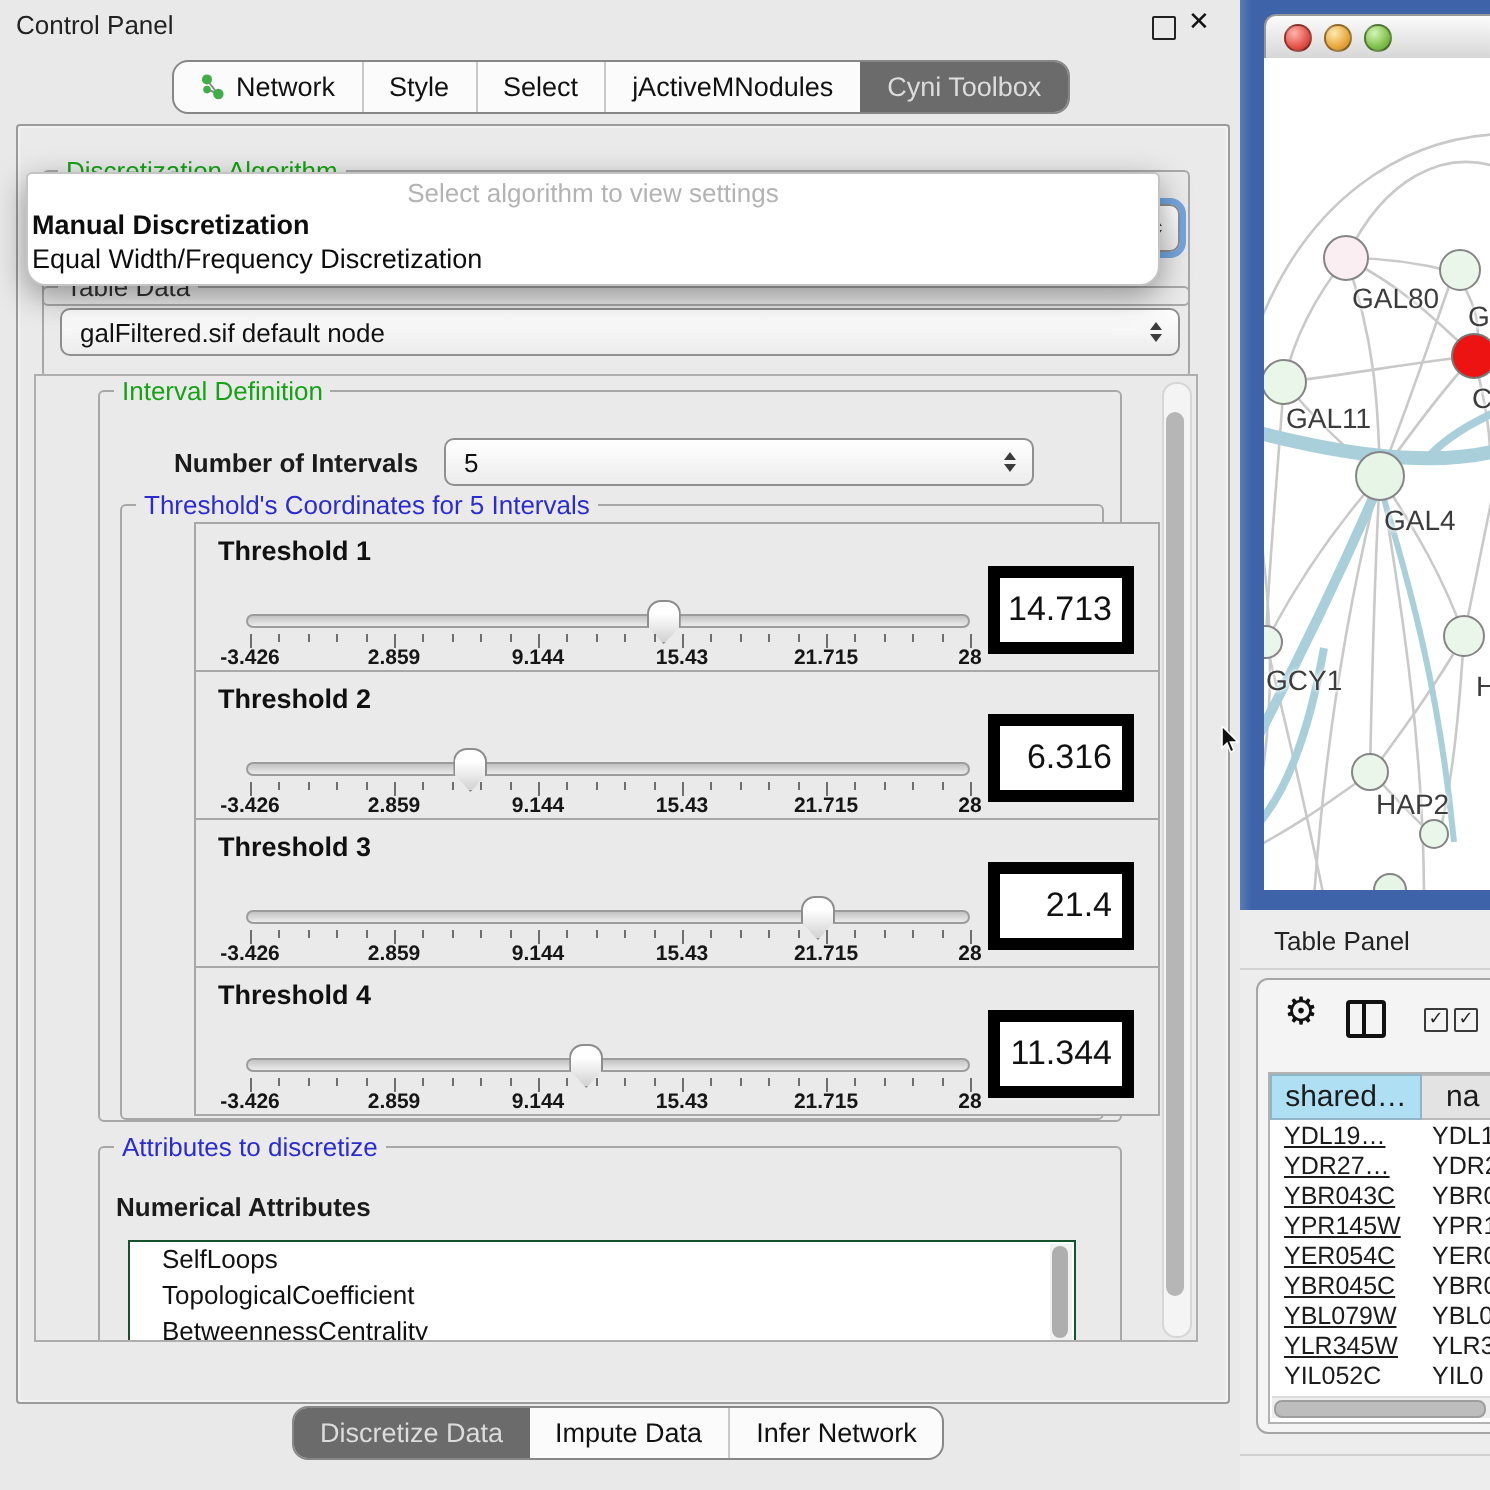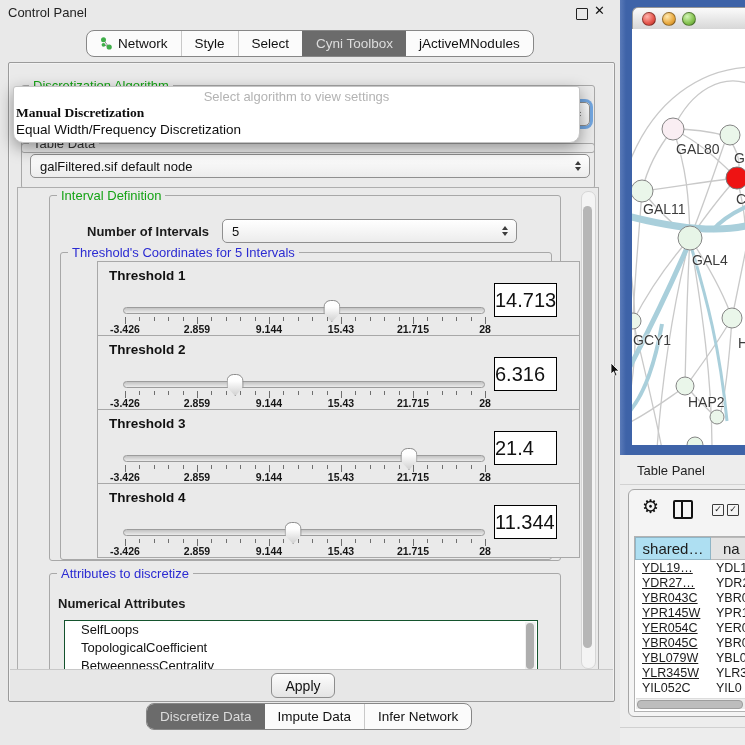--- a/index.html
+++ b/index.html
@@ -42,21 +42,21 @@
           border-bottom:4px solid #3c3c3c;}
   .arr-down{width:0;height:0;border-left:3.5px solid transparent;border-right:3.5px solid transparent;
             border-top:4px solid #3c3c3c;}
   .combo.focused{box-shadow:0 0 0 3px #72a6e0;}
 
   
   .popup{left:13px;top:86px;width:565px;height:55px;background:#ffffff;border:1px solid #c4c4c4;
          border-radius:3px 3px 10px 10px;box-shadow:0 5px 16px rgba(0,0,0,.38);z-index:60;}
   .popup-hint{position:absolute;left:0;right:0;top:2px;text-align:center;color:#b3b3b3;font-size:13px;}
   .popup-opt{position:absolute;left:2px;font-size:13.5px;color:#0d0d0d;white-space:nowrap;}
-  .popup-opt.b{font-weight:bold;top:18px;font-family:Liberation Serif, serif;}
+  .popup-opt.b{font-weight:bold;top:18px;}
   .popup-opt.r{top:35px;}
 
   
   .scrollpane{left:16px;top:186px;width:580px;height:482px;background:#eaeaea;
               border:1px solid #aeaeae;overflow:hidden;}
   .vscroll{position:absolute;right:2px;top:3px;width:13px;height:476px;background:#f4f4f4;
            border:1px solid #d6d6d6;border-radius:7px;}
   .vscroll .vthumb{position:absolute;left:1px;top:14px;width:9px;height:442px;background:#b6b6b6;border-radius:5px;}
 
   
@@ -69,21 +69,21 @@
   .thumb{position:absolute;top:-7px;width:15px;height:20px;transform:translateX(-50%);
          background:linear-gradient(#fefefe 30%,#d2d2d2);border:1px solid #8d8d8d;
          border-radius:7px 7px 3px 3px;
          clip-path:polygon(0 0,100% 0,100% 58%,50% 100%,0 58%);}
   .ticks{position:absolute;left:27px;top:55px;width:360px;height:8px;}
   .tick{position:absolute;top:0;width:1px;height:4px;background:#6e6e6e;}
   .tick.major{height:7px;}
   .scale-labels{position:absolute;left:27px;top:61px;width:360px;height:12px;}
   .scale-label{position:absolute;transform:translateX(-50%);font-size:10.5px;font-weight:bold;color:#161616;white-space:nowrap;}
   .t-value{position:absolute;left:396px;top:21px;width:56px;height:32px;background:#fff;
-           border:1px solid #000000;font-size:20px;color:#111;
+           border:6px solid #000000;font-size:17px;color:#111;text-align:right;
            line-height:32px;padding-right:5px;}
 
   
   .attr-list{position:absolute;left:14px;top:46px;width:472px;height:84px;background:#fff;
              border:1px solid #14532d;overflow:hidden;}
   .attr-item{font-size:13px;color:#111;padding:1px 0 1px 16px;line-height:16px;}
   .attr-vscroll{position:absolute;right:1px;top:1px;width:11px;bottom:1px;background:#f1f1f1;}
   .attr-vthumb{position:absolute;left:1px;top:1px;width:8px;height:46px;background:#aeaeae;border-radius:4px;}
 
   
@@ -153,25 +153,25 @@
         </svg>
       </span>
       <span>Network</span>
     </div>
     <div class="tab">
         <span>Style</span>
       </div>
     <div class="tab">
         <span>Select</span>
       </div>
+    <div class="tab">
+        <span>jActiveMNodules</span>
+      </div>
     <div class="tab selected">
         <span>Cyni Toolbox</span>
-      </div>
-    <div class="tab">
-        <span>jActiveMNodules</span>
       </div>
   </div>
 
   <div class="abs outer-panel">
 
     <div class="group" style="left:12px;top:22px;width:572px;height:66px;">
       <span class="group-title gt-green">Discretization Algorithm</span>
       <div class="combo focused" style="left:8px;top:16px;width:540px;height:22px;">
         <span class="spinner">
             <span class="arr-up"></span>
@@ -400,23 +400,20 @@
             <div class="attr-vthumb"></div>
           </div>
         </div>
       </div>
 
       <div class="vscroll">
         <div class="vthumb"></div>
       </div>
     </div>
 
-    <div class="abs apply-bar" style="left:1px;top:606px;">
-      <div class="apply-btn">Apply</div>
-    </div>
   </div>
 
   <div class="abs popup">
     <div class="popup-hint">Select algorithm to view settings</div>
     <div class="popup-opt b">Manual Discretization</div>
     <div class="popup-opt r">Equal Width/Frequency Discretization</div>
   </div>
 
   <div class="abs tabbar bottom">
     <div class="tab selected">

